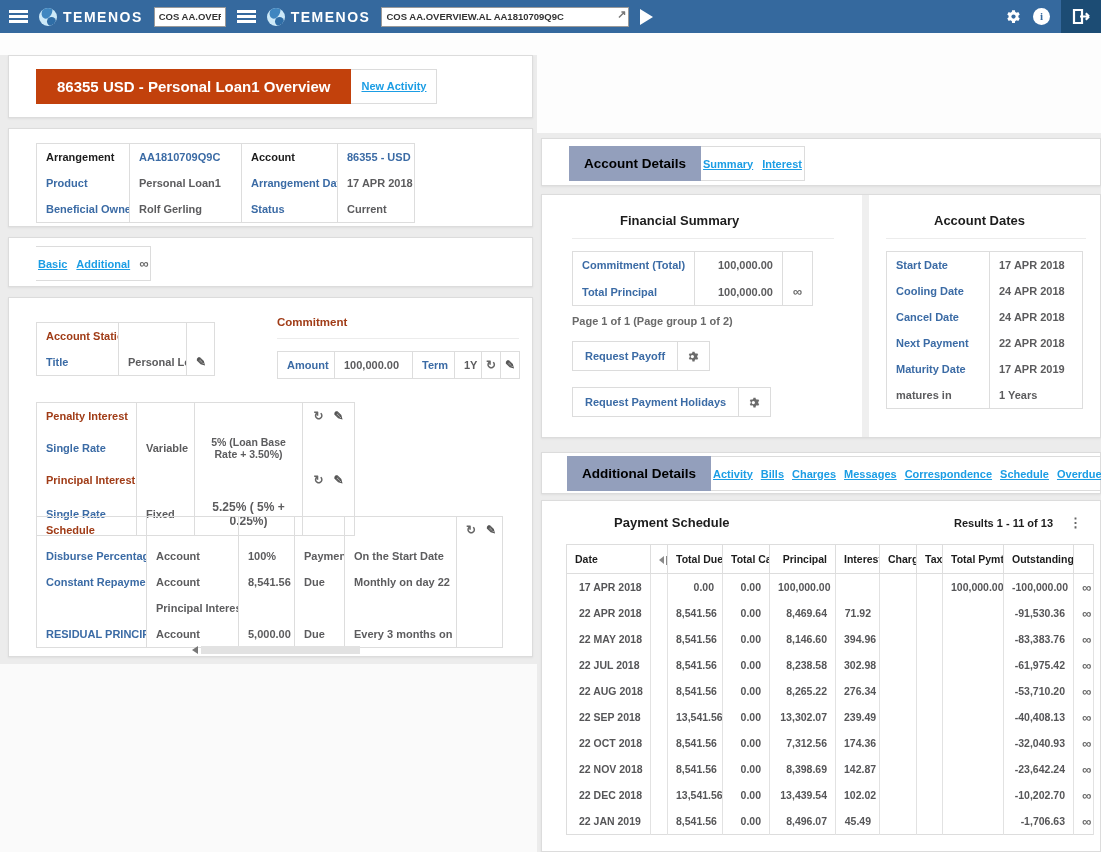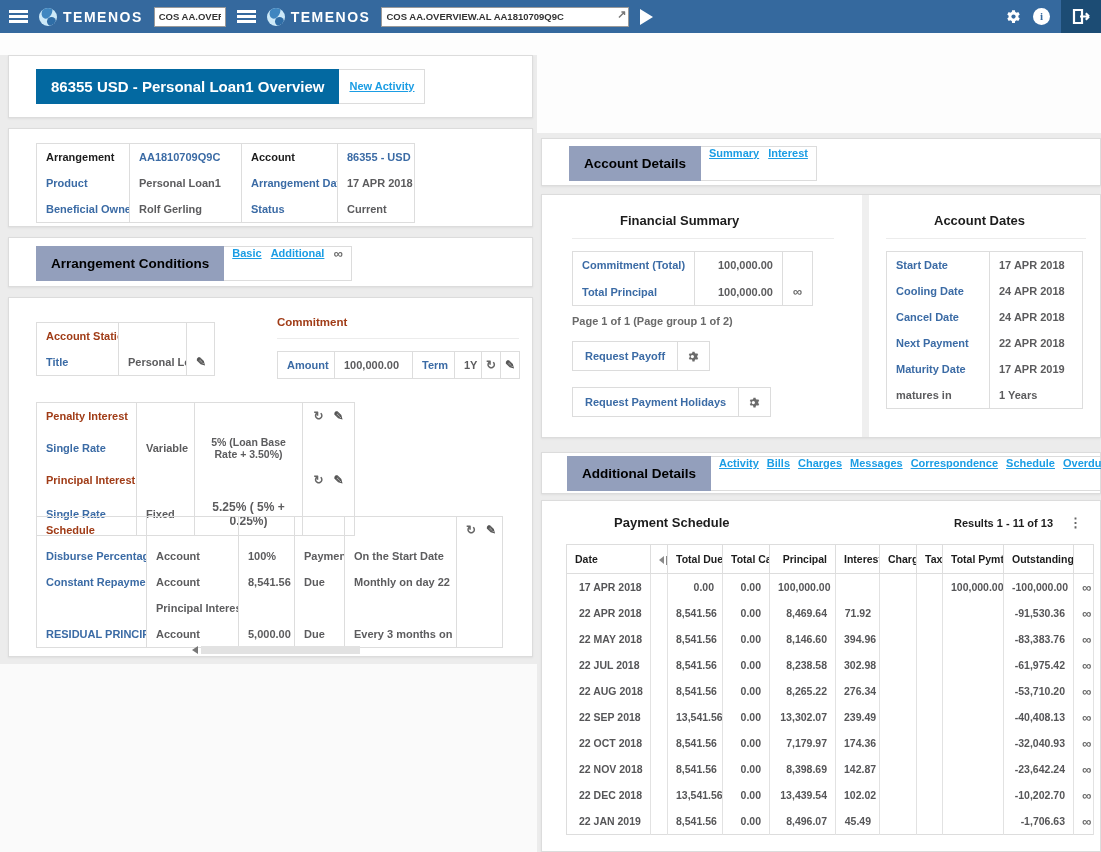--- a/index.html
+++ b/index.html
@@ -43,38 +43,38 @@
   #title-panel{left:8px;top:55px;width:525px;height:63px;}
   #arr-panel{left:8px;top:128px;width:525px;height:99px;}
   #cond-header-panel{left:8px;top:237px;width:525px;height:50px;}
   #cond-panel{left:8px;top:297px;width:525px;height:360px;}
   #acct-header-panel{left:541px;top:138px;width:560px;height:48px;}
   #acct-panel{left:541px;top:194px;width:560px;height:244px;}
   #add-header-panel{left:541px;top:452px;width:560px;height:42px;}
   #pay-panel{left:541px;top:500px;width:560px;height:352px;overflow:hidden;}
   
   .title-row{display:flex;align-items:stretch;margin:13px 0 0 27px;}
-  .title-box{background:#0369a1;color:#fff;font-size:15px;font-weight:bold;padding:9px 15px;display:flex;align-items:center;}
+  .title-box{background:#c2410c;color:#fff;font-size:15px;font-weight:bold;padding:9px 21px;display:flex;align-items:center;}
   .new-activity-box{border:1px solid #dcdcdc;border-left:none;padding:6px 10px;}
   
   .tab-link{color:#1b9de4;font-size:11px;font-weight:bold;text-decoration:underline;cursor:pointer;white-space:nowrap;}
   .k-blue{color:#3b6ba5;}
   .k-strong{color:#1d1d1d;}
   .v-gray{color:#5c5c5e;}
   .v-blue{color:#3b6ba5;}
   .brown{color:#a03c17;}
   
   table.grid{border-collapse:collapse;table-layout:fixed;}
   table.grid td,table.grid th{border-right:1px solid #ddd;font-size:11px;font-weight:bold;padding:7px 9px;text-align:left;vertical-align:middle;white-space:nowrap;overflow:hidden;}
   table.grid{border:1px solid #ddd;}
   table.grid td:last-child,table.grid th:last-child{border-right:none;}
   
   .section-header{display:flex;align-items:stretch;}
   .slate-box{background:#939fbc;color:#000000;font-size:13.5px;font-weight:bold;padding:9px 15px;display:flex;align-items:center;white-space:nowrap;}
-  .tabs-box{border:1px solid #dcdcdc;border-left:none;display:flex;align-items:flex-start;gap:9px;padding:0 8px;}
+  .tabs-box{border:1px solid #dcdcdc;border-left:none;display:flex;align-items:center;gap:9px;padding:0 2px;}
   
   .view-icon{color:#6b6b6b;font-size:13px;font-weight:bold;cursor:pointer;line-height:1;}
   .view-icon::after{content:"\221E";}
   .refresh-icon{color:#666;font-size:12px;font-weight:bold;cursor:pointer;line-height:1;}
   .refresh-icon::after{content:"\21BB";}
   .pencil-icon{color:#555;font-size:12px;cursor:pointer;line-height:1;}
   .pencil-icon::after{content:"\270E";}
   .kebab-icon{color:#666;font-size:13px;font-weight:bold;cursor:pointer;line-height:1;letter-spacing:0;}
   .kebab-icon::after{content:"\22EE";}
   .gear-svg{display:inline-flex;cursor:pointer;}
@@ -183,21 +183,20 @@
           <td class="v-gray">Rolf Gerling</td>
           <td class="k-blue">Status</td>
           <td class="v-gray">Current</td>
         </tr>
       </tbody>
   </table>
 </div>
 
 <div class="panel" id="cond-header-panel">
   <div class="section-header abs" style="left:27px;top:8px;height:35px;">
-    <span class="slate-box">Arrangement Conditions</span>
     <span class="tabs-box">
       <span style="display:flex;gap:9px;">
           <a class="tab-link">Basic</a>
           <a class="tab-link">Additional</a>
         </span>
       <span class="view-icon"></span>
     </span>
   </div>
 </div>
 
@@ -586,21 +585,21 @@
           <td class="ctr"></td>
           <td class="num"></td>
           <td class="num">-40,408.13</td>
           <td class="ctr"><span class="view-icon"></span></td>
         </tr>
         <tr>
           <td class="date-cell">22 OCT 2018</td>
           <td></td>
           <td class="num">8,541.56</td>
           <td class="num">0.00</td>
-          <td class="num">7,179.97</td>
+          <td class="num">7,312.56</td>
           <td class="num">174.36</td>
           <td class="ctr"></td>
           <td class="ctr"></td>
           <td class="num"></td>
           <td class="num">-32,040.93</td>
           <td class="ctr"><span class="view-icon"></span></td>
         </tr>
         <tr>
           <td class="date-cell">22 NOV 2018</td>
           <td></td>

